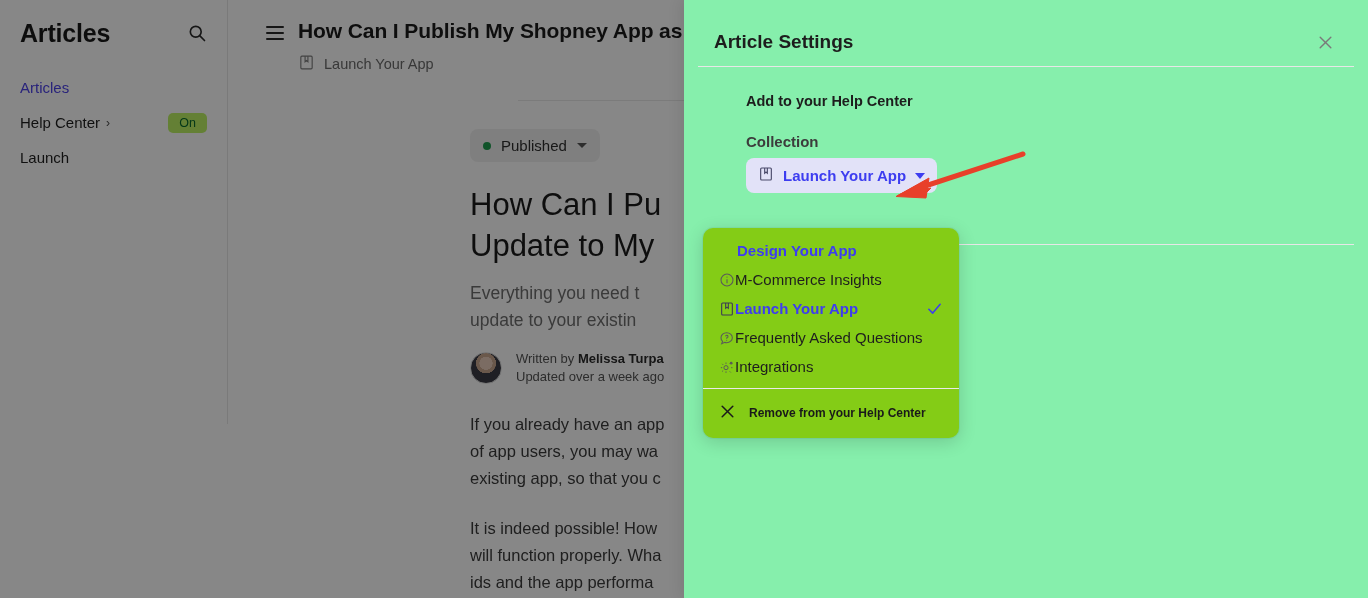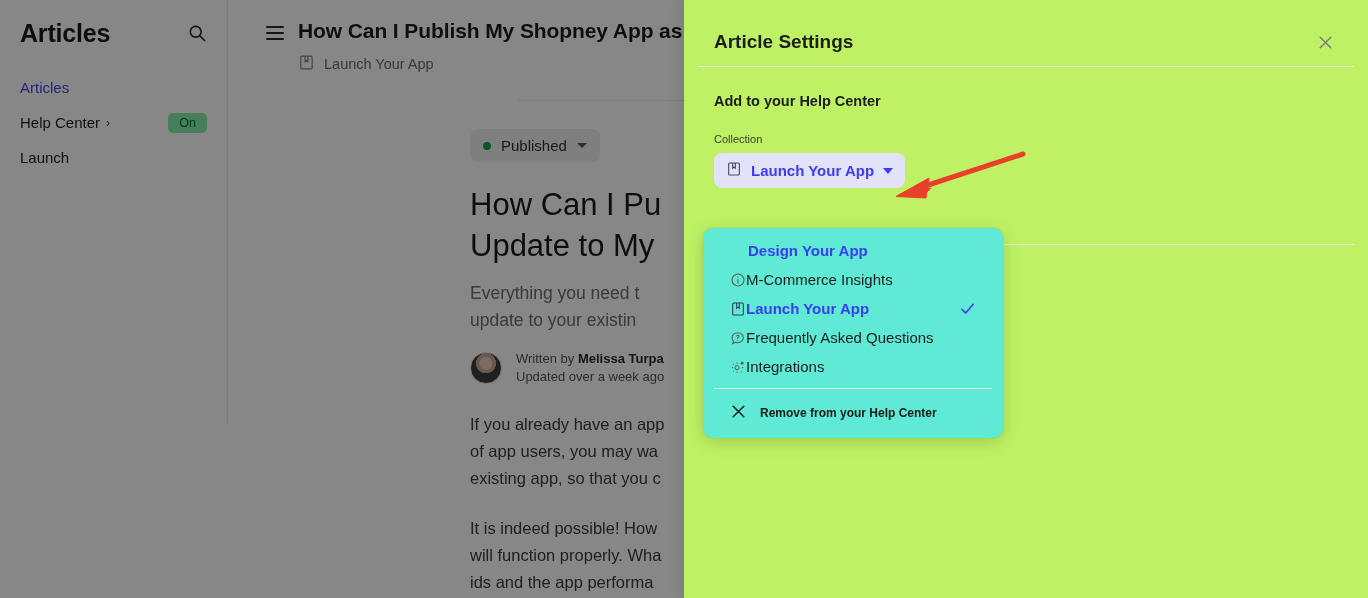--- a/index.html
+++ b/index.html
@@ -29,21 +29,21 @@
   .search-icon { width:20px; height:20px; color:#2b2b2b; display:block; }
   .nav { margin-top: 16px; }
   .nav-item {
     display:flex; align-items:center; justify-content:space-between;
     height: 35px; font-size: 15px; color:#1f1f1f;
   }
   .nav-item .lbl { display:flex; align-items:center; gap:6px; }
   .nav-item.active .lbl { color:#4e43e8; font-weight: 500; }
   .chev { font-size: 12px; color:#4a4a4a; line-height:1; }
   .badge-on {
-    background:#86efac; color:#0a6b2f;
+    background:#bef264; color:#0a6b2f;
     font-size: 12.5px; font-weight:500;
     padding: 3px 11px; border-radius: 5px;
   }
 
   .main { flex:1 1 auto; position:relative; min-width:0; }
   .topbar { display:flex; align-items:flex-start; gap:14px; padding: 14px 20px 0 38px; }
   .hamburger { width:18px; margin-top:8px; flex:0 0 18px; }
   .hamburger span { display:block; height:2px; background:#2a2a2a; margin:4px 0; border-radius:1px; }
   .doc-title {
     font-size: 21px; font-weight: 700; color:#1b1b1b;
@@ -74,49 +74,49 @@
   .byline-txt { font-size:13px; color:#545454; line-height:1.45; white-space:nowrap; }
   .byline-txt b { color:#2a2a2a; font-weight:700; }
   .art-p { font-size:16.5px; color:#3b3b3b; line-height:1.62; margin-top: 24px; white-space:nowrap; }
 
   
   .dim { position:absolute; inset:0; background: rgba(0,0,0,0.47); }
 
   
   .panel {
     position:absolute; top:0; right:0; width:684px; height:598px;
-    background:#bef264; z-index: 5;
+    background:#86efac; z-index: 5;
     box-shadow: -2px 0 14px rgba(0,0,0,0.10);
   }
   .panel-head { display:flex; align-items:center; justify-content:space-between; padding: 18px 30px 0 30px; height: 66px; }
   .panel-title { font-size:19px; font-weight:700; color:#1d1d1d; }
   .close-btn { width:26px;height:26px;display:flex;align-items:center;justify-content:center;color:#7a7a7a; cursor:pointer; }
   .panel-hr { height:1px; background:#e7e7e7; margin: 0 14px; }
-  .panel-body { padding: 26px 30px 0 30px; }
+  .panel-body { padding: 26px 30px 0 30px; margin-left: 32px; }
   .sec-title { font-size:14.5px; font-weight:700; color:#1d1d1d; }
   .sec-desc { font-size:14.5px; color:#5f5f5f; margin-top: 10px; }
-  .field-label { font-size:11px; font-weight:400; color:#3c3c3c; margin-top: 24px; }
+  .field-label { font-size:15px; font-weight:700; color:#3c3c3c; margin-top: 24px; }
 
   .collection-btn {
     display:inline-flex; align-items:center; gap:9px;
     background:#e2e2f8; border-radius:8px;
     padding: 8px 12px; margin-top: 8px; cursor:pointer;
     color:#3d3df0; font-size:15px; font-weight:700;
   }
   .collection-btn .bm { color:#4a4a6a; }
   .caret-blue { width:0;height:0;border-left:5px solid transparent;border-right:5px solid transparent;border-top:6px solid #3d3df0; }
 
   .rules-hr { position:absolute; left: 245px; right: 14px; top: 244px; height:1px; background:#e7e7e7; }
 
   
   .dropdown {
-    position:absolute; left: 703px; top: 228px; width: 300px; z-index: 20;
-    background:#5eead4; border-radius:10px;
+    position:absolute; left: 703px; top: 228px; width: 256px; z-index: 20;
+    background:#84cc16; border-radius:10px;
     box-shadow: 0 4px 18px rgba(0,0,0,0.16), 0 0 0 1px rgba(0,0,0,0.04);
-    padding: 8px 11px;
+    padding: 8px 0;
   }
   .dd-group-title { font-size:15px; font-weight:700; color:#3d3df0; padding: 6px 20px 6px 34px; }
   .dd-item {
     display:flex; align-items:center; gap:0;
     padding: 6px 16px 6px 16px; font-size:15px; color:#1e1e1e; cursor:pointer;
   }
   .dd-item .ico { width:16px; height:16px; flex:0 0 16px; color:#5a5a5a; display:flex; }
   .dd-item .txt { flex:1 1 auto; white-space:nowrap; }
   .dd-item.selected .txt { color:#3d3df0; font-weight:600; }
   .dd-item.selected .ico { color:#3a3a55; }

